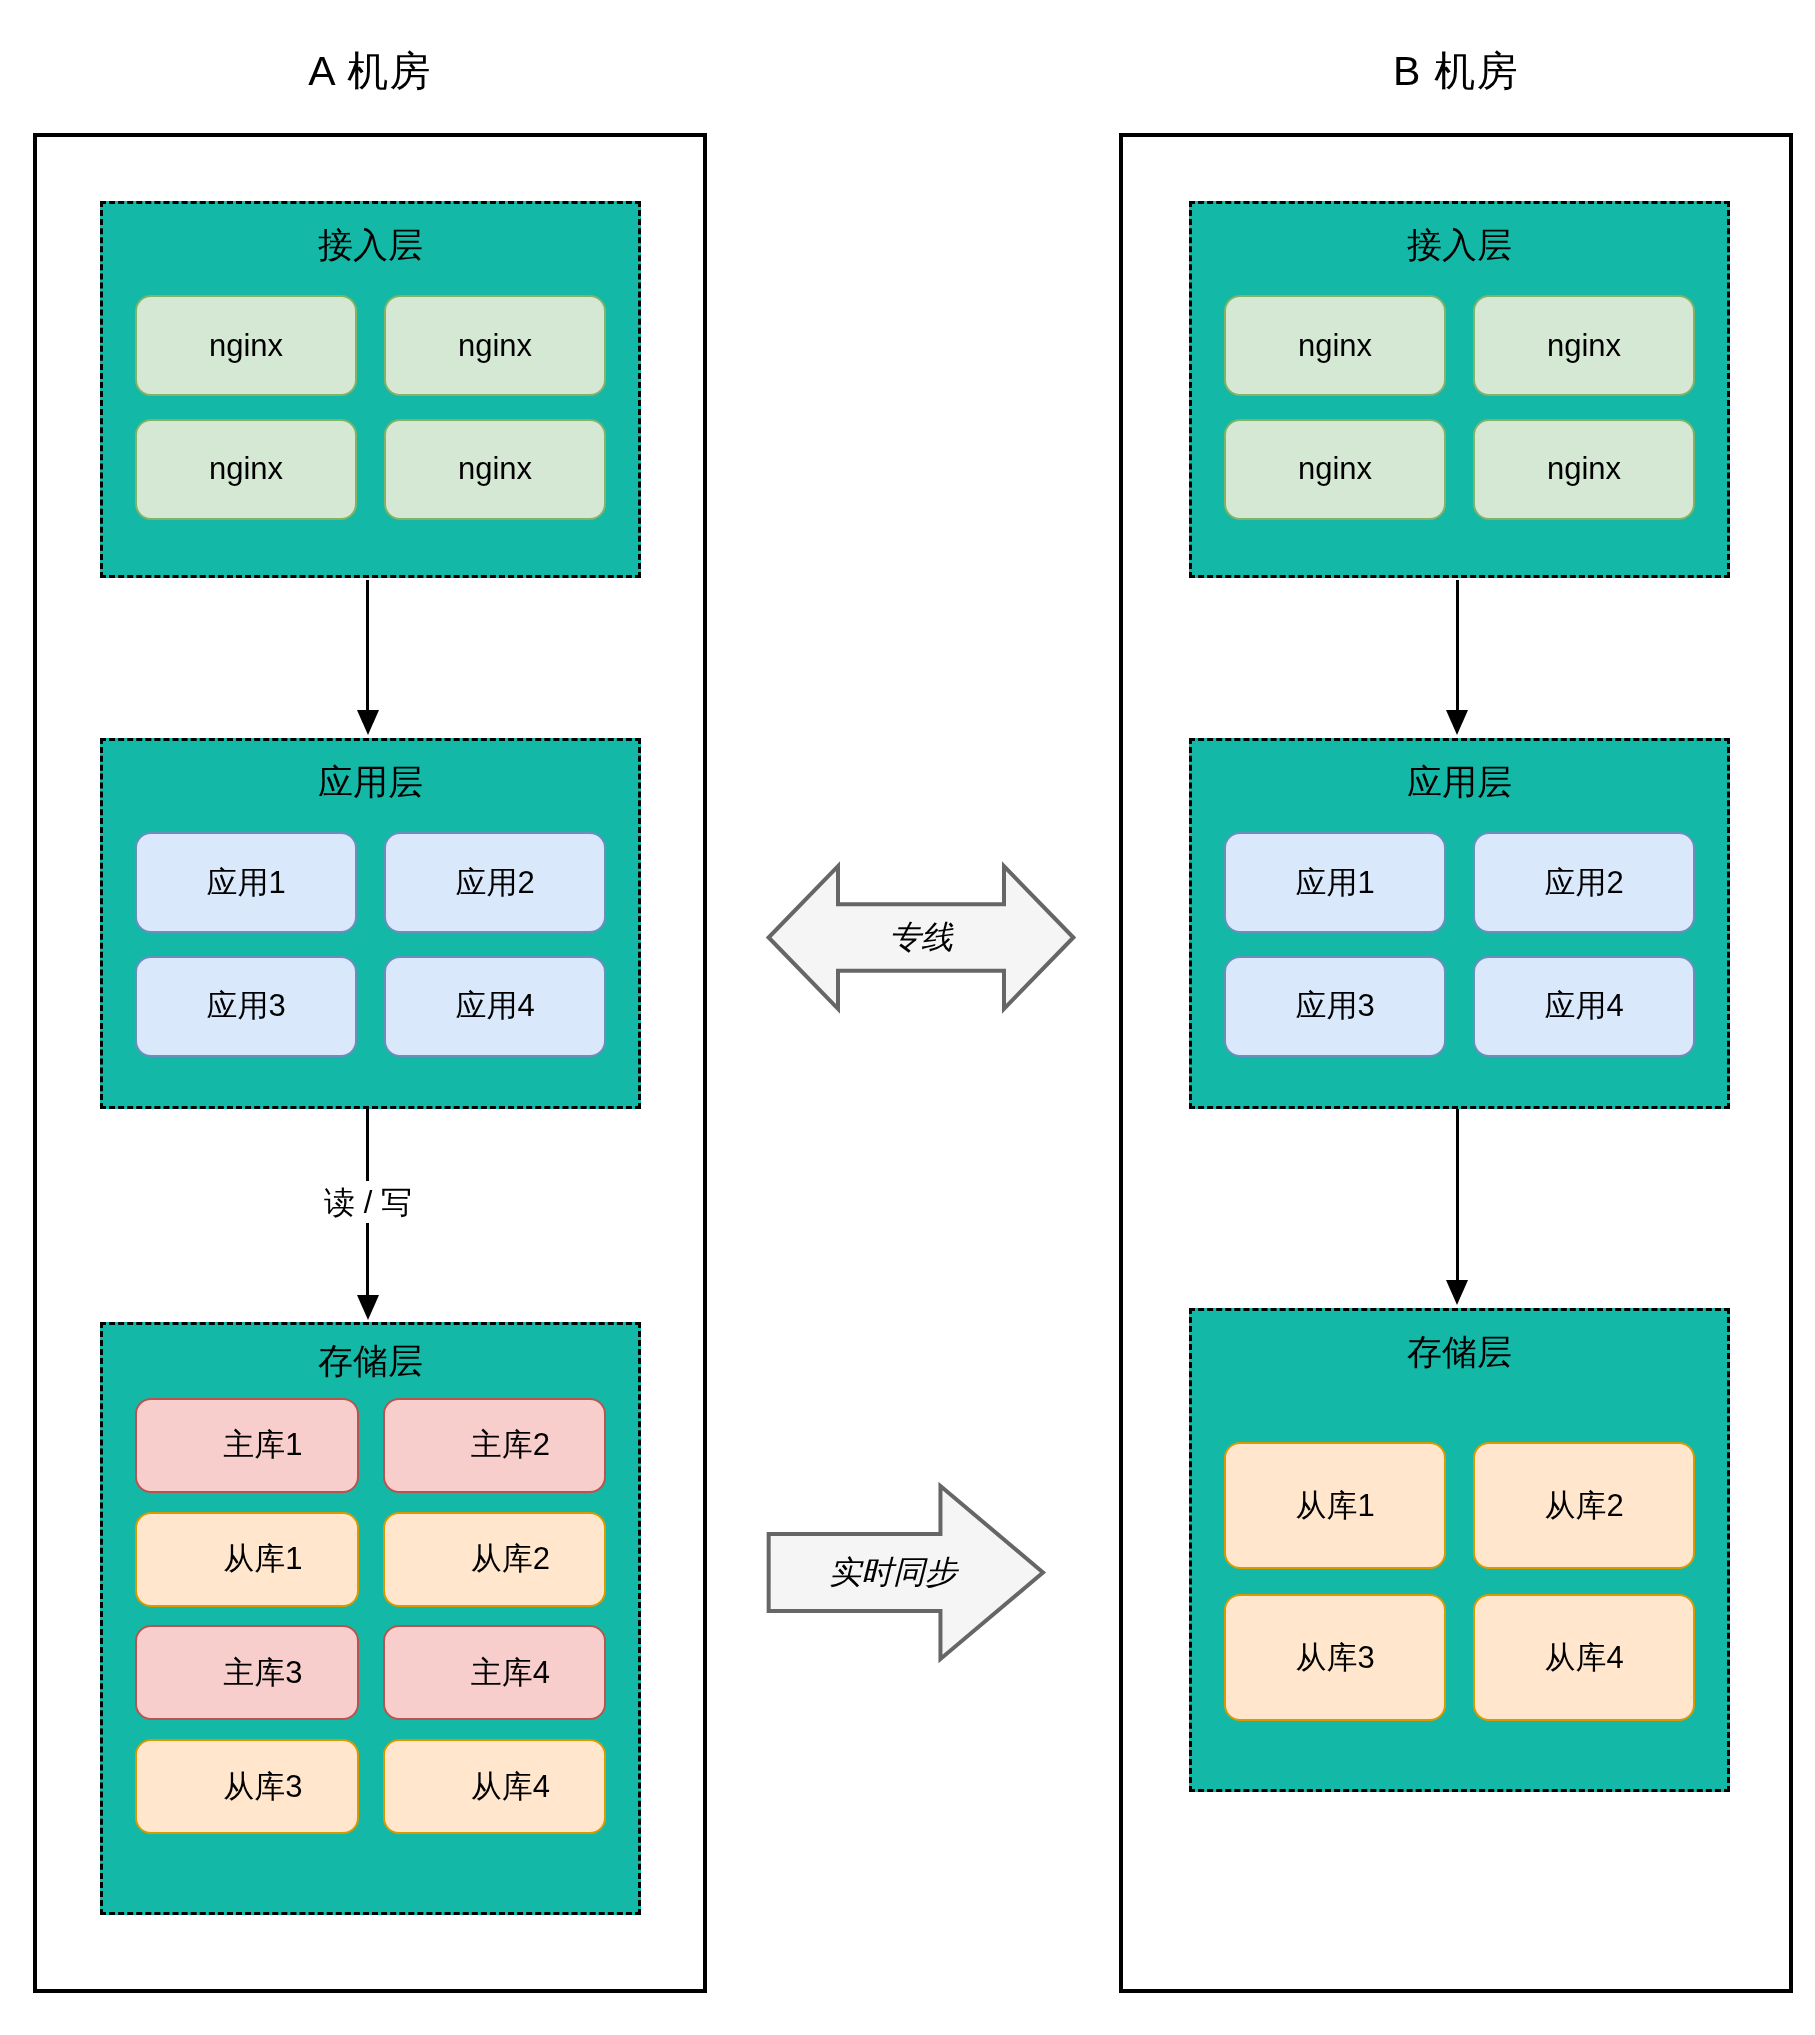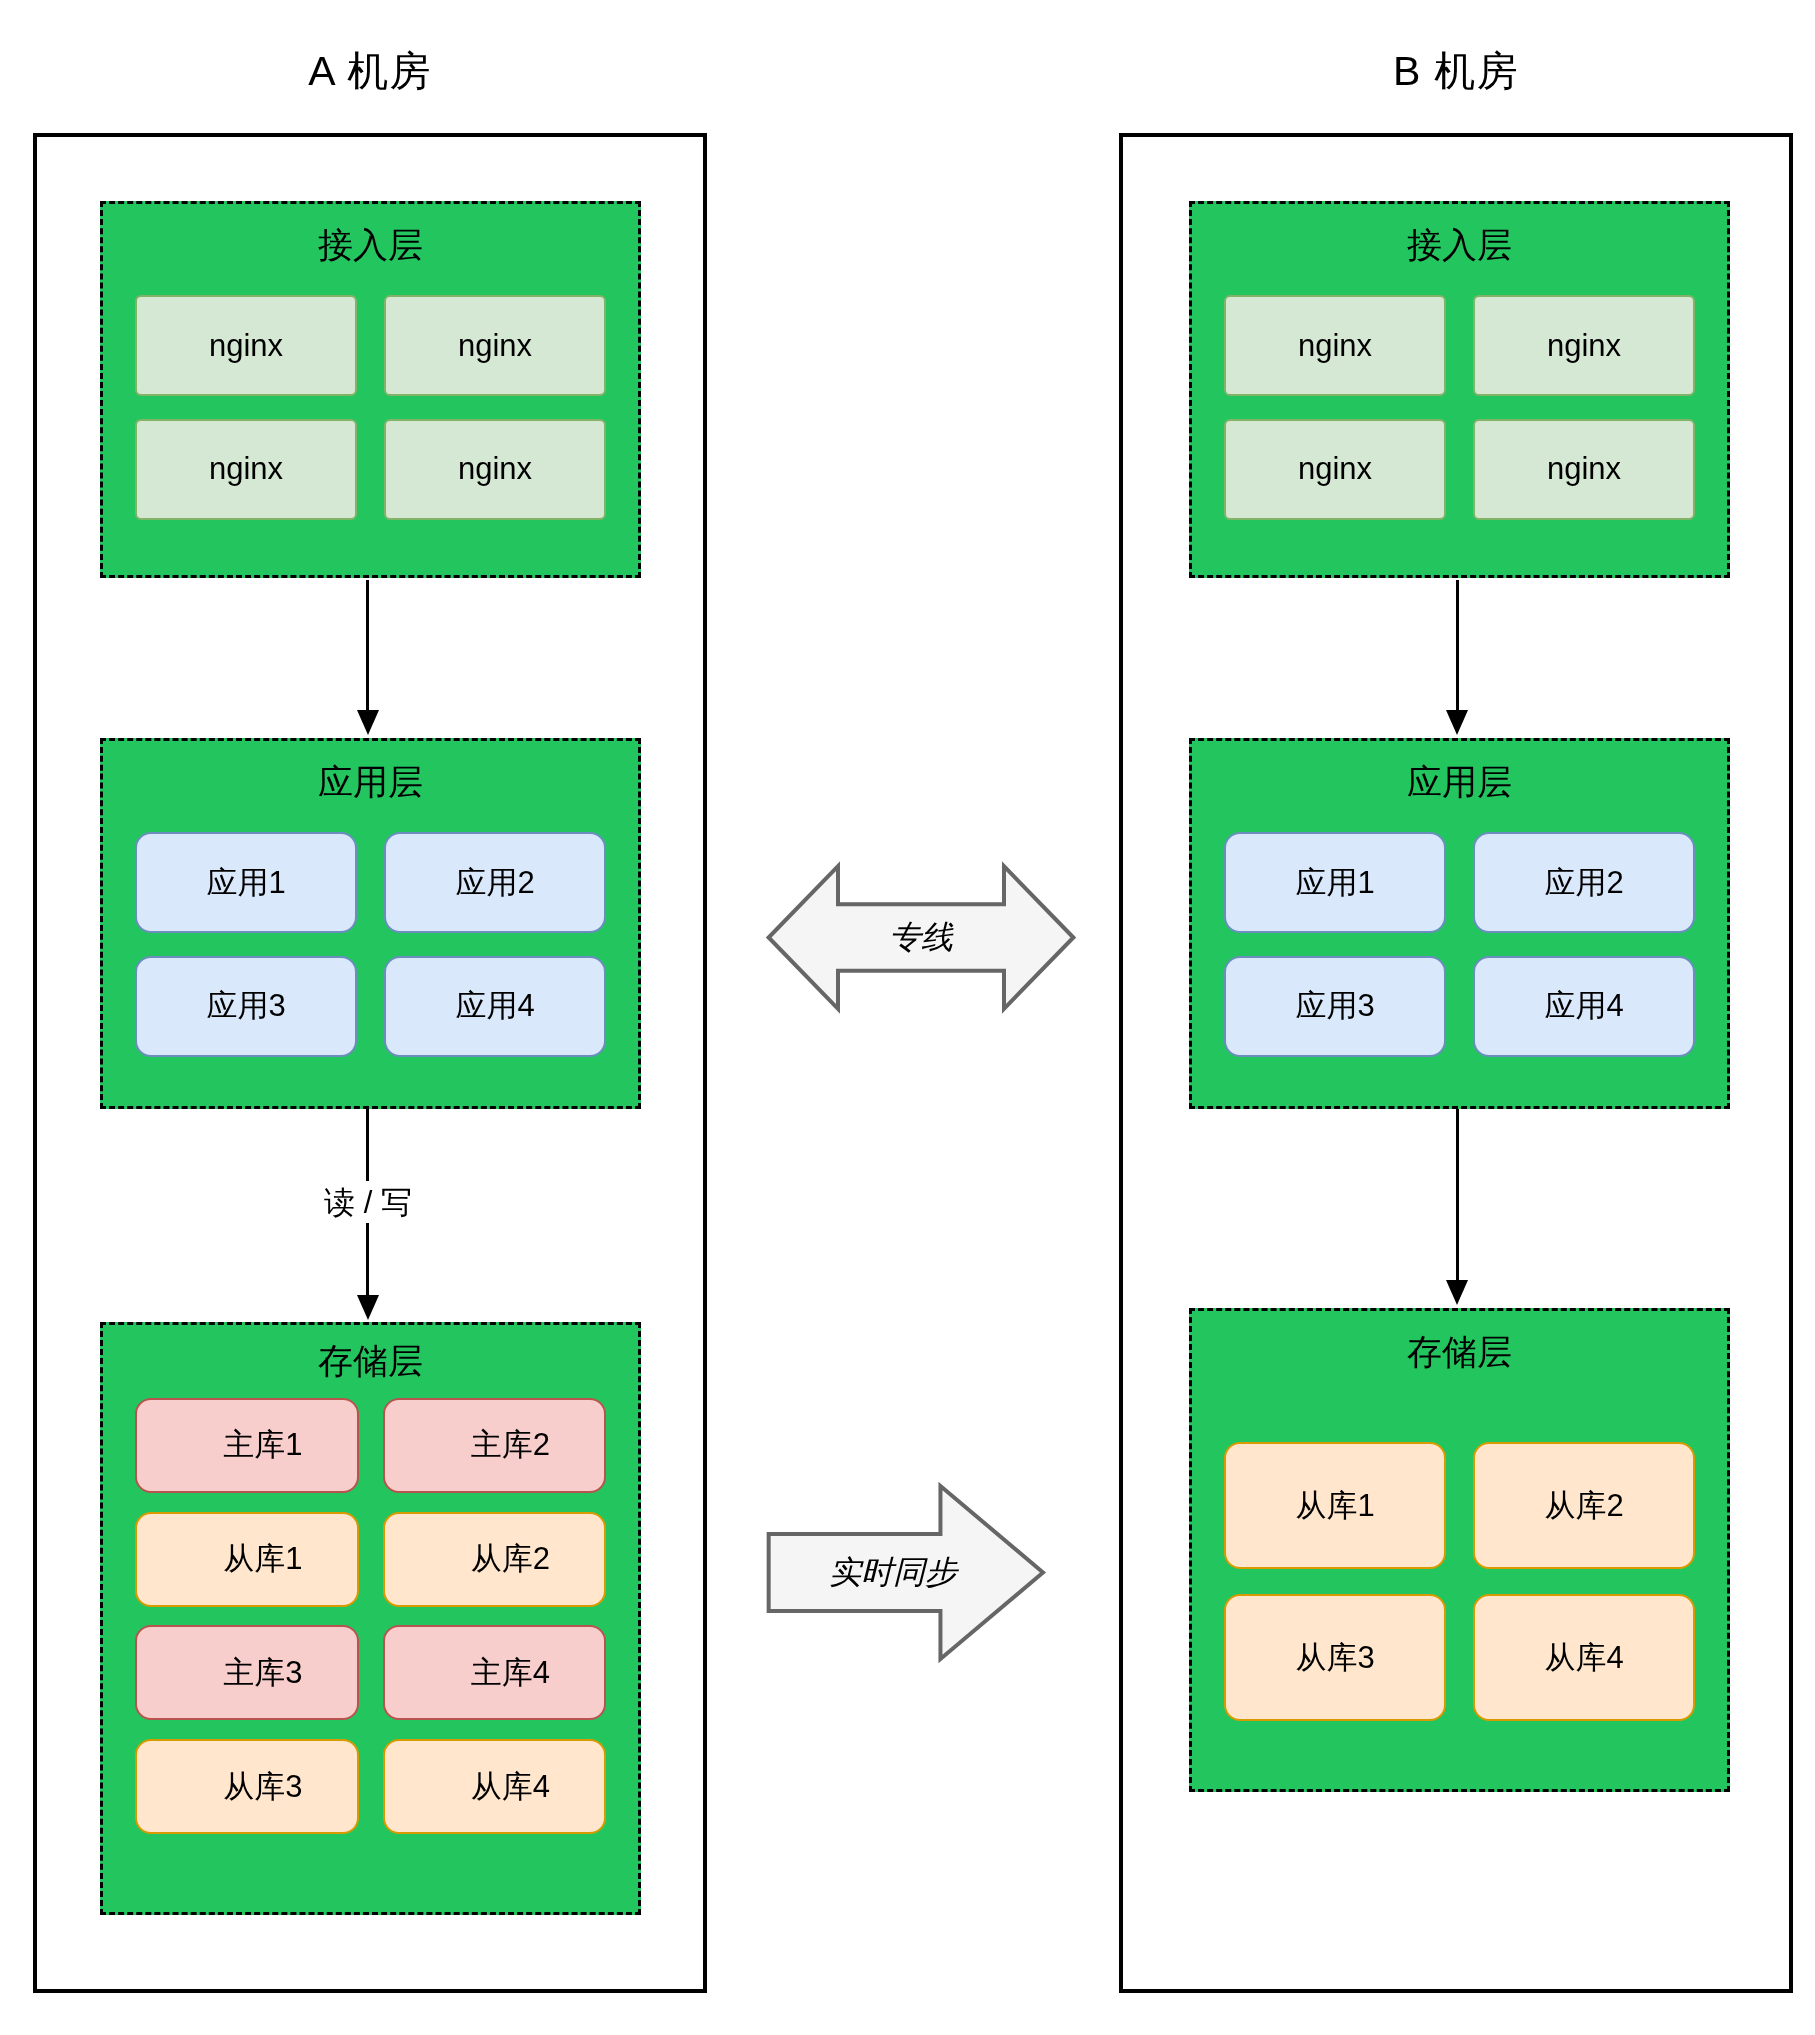--- a/index.html
+++ b/index.html
@@ -17,21 +17,21 @@
   .dc-title.a{left:33px;width:674px;}
   .dc-title.b{left:1119px;width:674px;}
   .dc-box{
     position:absolute;top:133px;width:674px;height:1860px;
     border:4px solid #000;box-sizing:border-box;background:#fff;
   }
   .dc-box.a{left:33px;}
   .dc-box.b{left:1119px;}
   .layer{
     position:absolute;width:541px;box-sizing:border-box;
-    border:3.3px dashed #000;background:#22c55e;
+    border:3.3px dashed #000;background:#14b8a6;
   }
   .layer.access-a{left:100px;top:201px;height:377px;}
   .layer.app-a{left:100px;top:738px;height:371px;}
   .layer.storage-a{left:100px;top:1322px;height:593px;}
   .layer.access-b{left:1189px;top:201px;height:377px;}
   .layer.app-b{left:1189px;top:738px;height:371px;}
   .layer.storage-b{left:1189px;top:1308px;height:484px;}
   .layer-title{
     text-align:center;font-size:35px;line-height:41px;margin-top:20px;
   }
@@ -46,21 +46,21 @@
   .storage-b .nodes{margin-top:70px;gap:25px 27px;}
   .node{
     display:flex;align-items:center;justify-content:center;
     border-radius:16px;border:2.7px solid;box-sizing:border-box;
     font-size:31px;
   }
   .access-a .node,.access-b .node,
   .app-a .node,.app-b .node{height:101px;}
   .storage-a .node{height:95px;padding-left:32px;}
   .storage-b .node{height:127px;}
-  .node.green{background:var(--green-fill);border-color:var(--green-border);border-radius:6px;}
+  .node.green{background:var(--green-fill);border-color:var(--green-border);}
   .node.blue{background:var(--blue-fill);border-color:var(--blue-border);}
   .node.red{background:var(--red-fill);border-color:var(--red-border);}
   .node.orange{background:var(--orange-fill);border-color:var(--orange-border);}
   .vline{position:absolute;width:3.3px;background:#000;}
   .arrowhead{
     position:absolute;width:0;height:0;
     border-left:11.3px solid transparent;
     border-right:11.3px solid transparent;
     border-top:25px solid #000;
   }

